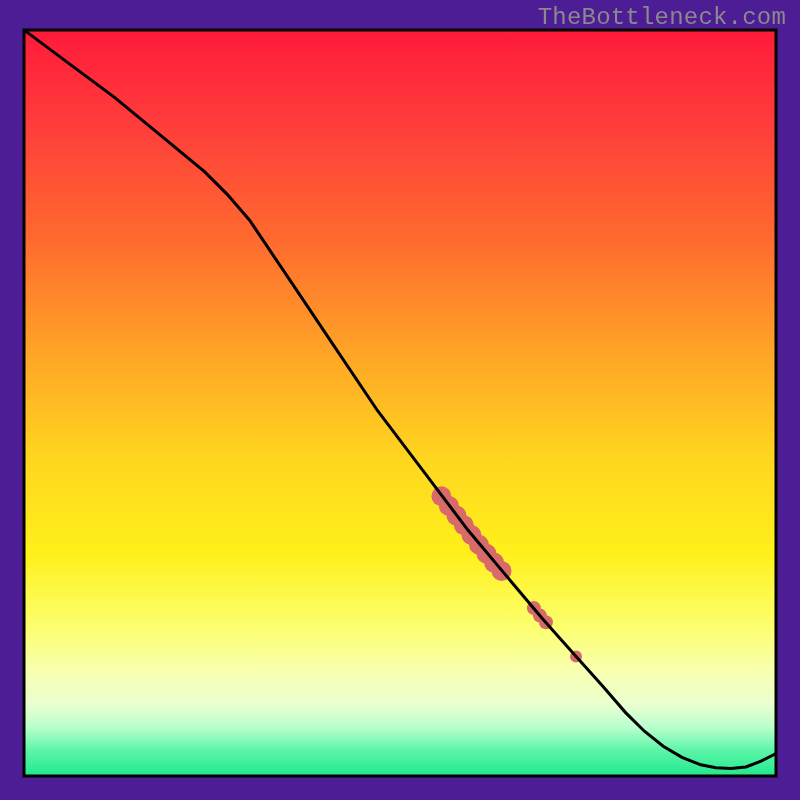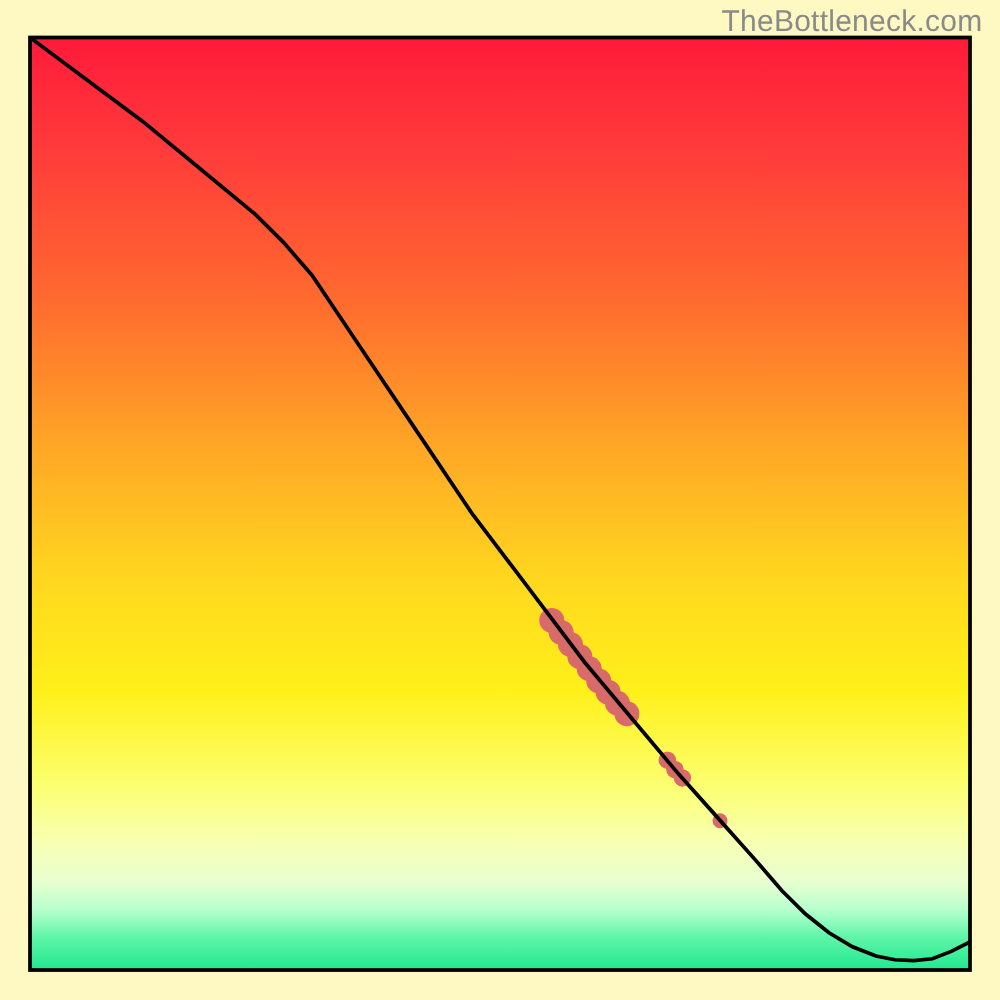--- a/index.html
+++ b/index.html
@@ -7,21 +7,22 @@
     padding: 0;
     width: 800px;
     height: 800px;
     overflow: hidden;
     font-family: Arial, Helvetica, sans-serif;
   }
   .chart-container {
     position: relative;
     width: 800px;
     height: 800px;
-    background: #fef9c3;
+    background: #4c1d95;
+    font-family: Liberation Mono, monospace;
   }
   .watermark {
     position: absolute;
     top: 4px;
     right: 14px;
     font-size: 24px;
     color: #8a8a8a;
     font-weight: 400;
     letter-spacing: 0.2px;
   }

